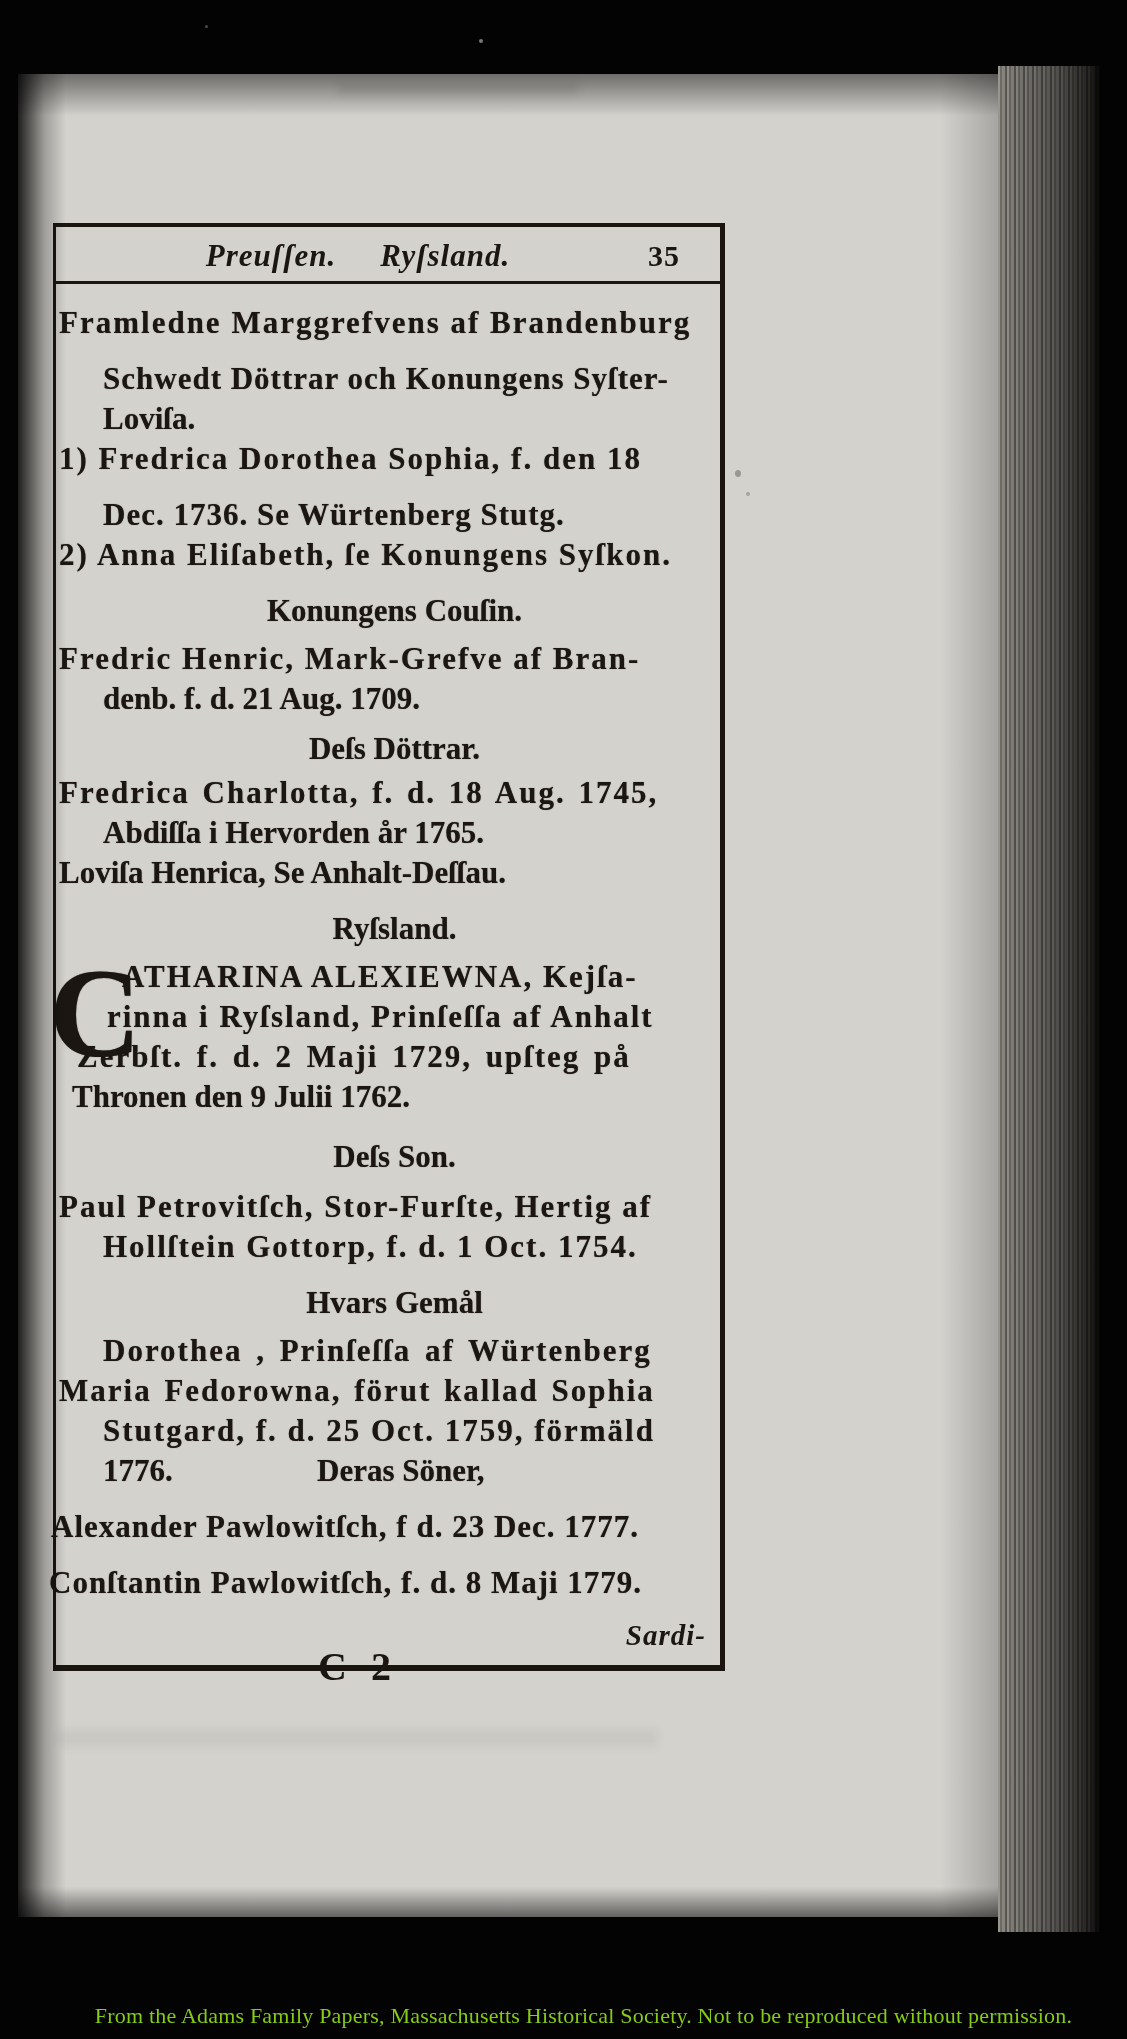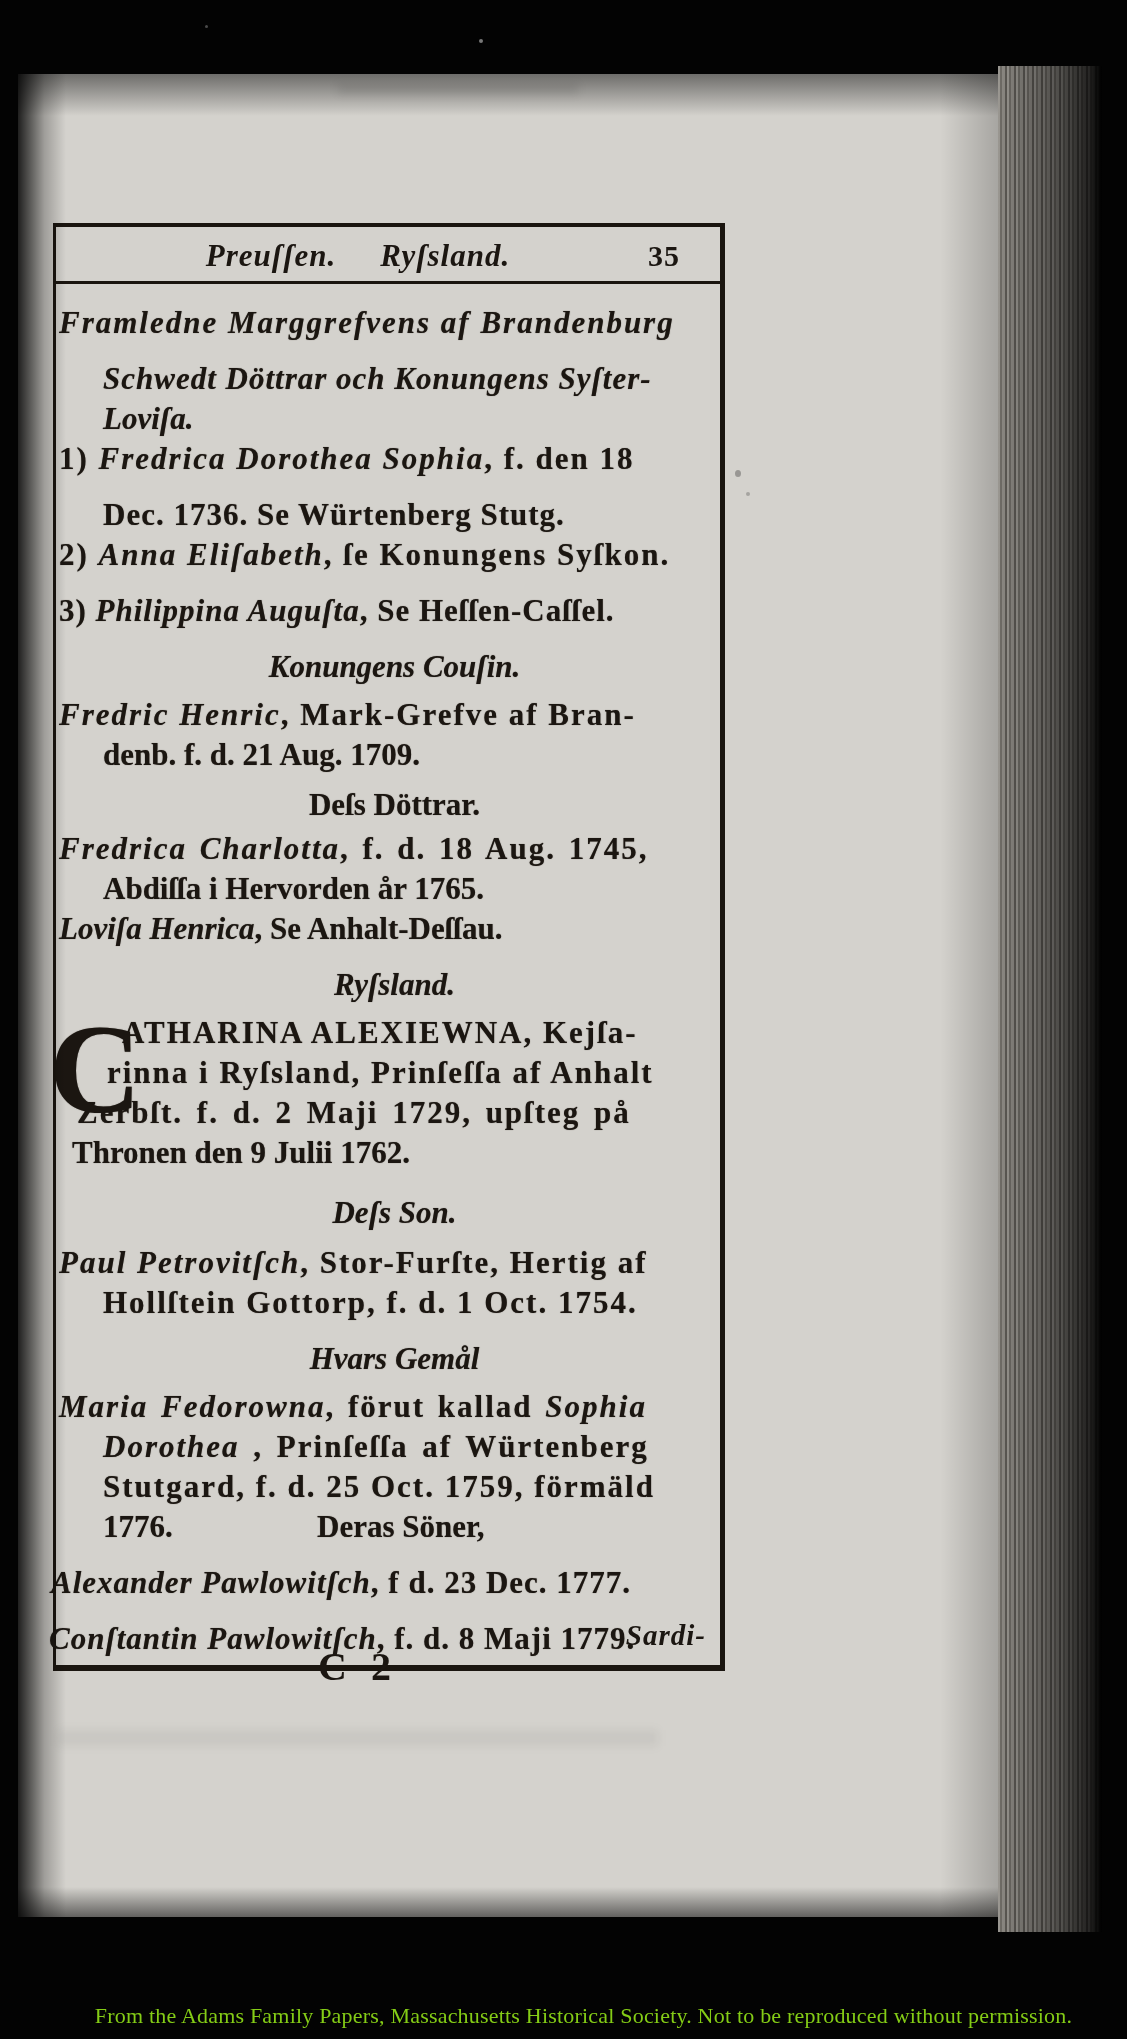--- a/index.html
+++ b/index.html
@@ -48,21 +48,21 @@
   .hm1{margin:16px 0 8px;}
   .hm2{margin:10px 0 4px;}
   .hm3{margin:20px 0 10px;}
   .ls1{letter-spacing:1px;margin-top:16px;}
   .ls2{letter-spacing:2px;}
   .ws3{word-spacing:3px;}
   .ws4{word-spacing:4px;}
   .out1{margin-left:-8px;}
   .out2{margin-left:-10px;}
   .r{font-style:normal;}
-  .ri{font-style:italic;}
+  .ri{}
   .dropblock{position:relative;}
   .cap{position:absolute;left:-10px;top:-8px;font-size:128px;line-height:1;font-weight:bold;}
   .split{position:relative;}
   .split .left{padding-left:44px;}
   .split .center{position:absolute;left:258px;}
   
   .sig-row{position:absolute;left:0;right:0;bottom:6px;height:40px;font-weight:bold;}
   .sig-mark{position:absolute;left:262px;font-size:40px;letter-spacing:7px;margin-top:24px;}
   .catchword{position:absolute;right:14px;font-size:29px;font-style:italic;letter-spacing:1px;}
   
@@ -84,42 +84,41 @@
         <span class="page-number">35</span>
       </div>
 
       <div class="body" id="body-lines">
           <div class="bl ls2"><span class="ri">Framledne Marggrefvens af Brandenburg</span></div>
           <div class="bl ind1 ls1"><span class="ri">Schwedt Döttrar och Konungens Syſter-</span></div>
           <div class="bl ind1"><span class="ri">Loviſa.</span></div>
           <div class="bl ls2"><span class="r">1) </span><span class="ri">Fredrica Dorothea Sophia</span><span class="r">, f. den 18</span></div>
           <div class="bl ind1 ls1"><span class="r">Dec. 1736. Se Würtenberg Stutg.</span></div>
           <div class="bl ls2"><span class="r">2) </span><span class="ri">Anna Eliſabeth</span><span class="r">, ſe Konungens Syſkon.</span></div>
-          <div class="bl ls1"><span class="r">3) </span><span class="ri">Philippina Auguſta</span><span class="r">, Se Heſſen-Caſſel.</span></div>
           <div class="bl heading hm1"><span class="ri">Konungens Couſin.</span></div>
           <div class="bl ls2"><span class="ri">Fredric Henric</span><span class="r">, Mark-Grefve af Bran-</span></div>
           <div class="bl ind1"><span class="r">denb. f. d. 21 Aug. 1709.</span></div>
           <div class="bl heading hm2"><span class="r">Deſs Döttrar.</span></div>
           <div class="bl ls2 ws3"><span class="ri">Fredrica Charlotta</span><span class="r">, f. d. 18 Aug. 1745,</span></div>
           <div class="bl ind1"><span class="r">Abdiſſa i Hervorden år 1765.</span></div>
           <div class="bl"><span class="ri">Loviſa Henrica</span><span class="r">, Se Anhalt-Deſſau.</span></div>
           <div class="bl heading hm1"><span class="ri">Ryſsland.</span></div>
           <div class="dropblock">
             <span class="cap">C</span>
             <div class="bl ls2" style="padding-left: 63px;"><span class="r">ATHARINA ALEXIEWNA, Kejſa-</span></div>
             <div class="bl ls2" style="padding-left: 48px;"><span class="r">rinna i Ryſsland, Prinſeſſa af Anhalt</span></div>
             <div class="bl ls2 ws4" style="padding-left: 18px;"><span class="r">Zerbſt. f. d. 2 Maji 1729, upſteg på</span></div>
             <div class="bl" style="padding-left: 13px;"><span class="r">Thronen den 9 Julii 1762.</span></div>
           </div>
           <div class="bl heading hm3"><span class="ri">Deſs Son.</span></div>
           <div class="bl ls2"><span class="ri">Paul Petrovitſch</span><span class="r">, Stor-Furſte, Hertig af</span></div>
           <div class="bl ind1 ls2"><span class="r">Hollſtein Gottorp, f. d. 1 Oct. 1754.</span></div>
           <div class="bl heading hm1"><span class="ri">Hvars Gemål</span></div>
+          <div class="bl ind1 ls2 ws4"><span class="ri">Dorothea</span><span class="r"> , Prinſeſſa af Würtenberg</span></div>
           <div class="bl ls2 ws3"><span class="ri">Maria Fedorowna</span><span class="r">, förut kallad </span><span class="ri">Sophia</span></div>
-          <div class="bl ind1 ls2 ws4"><span class="ri">Dorothea</span><span class="r"> , Prinſeſſa af Würtenberg</span></div>
           <div class="bl ind1 ls2"><span class="r">Stutgard, f. d. 25 Oct. 1759, förmäld</span></div>
           <div class="bl split"><span class="left"><span class="r">1776.</span></span><span class="center"><span class="r">Deras Söner,</span></span></div>
           <div class="bl ls1 out1"><span class="ri">Alexander Pawlowitſch</span><span class="r">, f d. 23 Dec. 1777.</span></div>
           <div class="bl ls1 out2"><span class="ri">Conſtantin Pawlowitſch</span><span class="r">, f. d. 8 Maji 1779.</span></div>
         </div>
 
       <div class="sig-row">
         <span class="sig-mark">C 2</span>
         <span class="catchword">Sardi-</span>
       </div>

